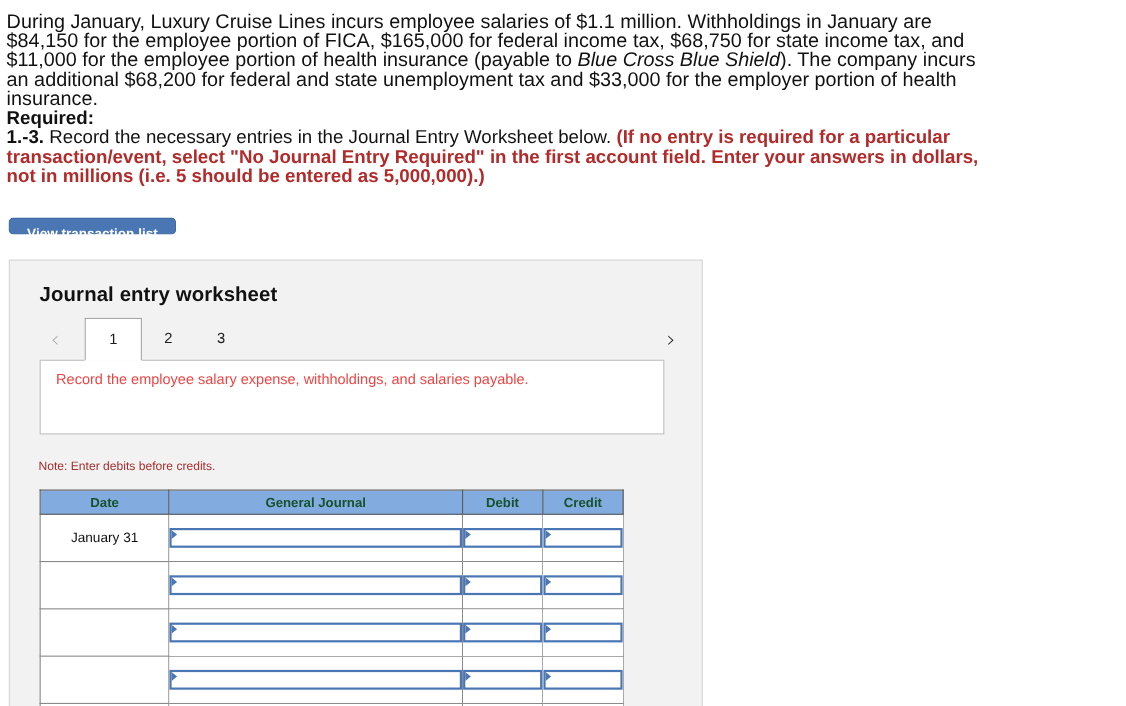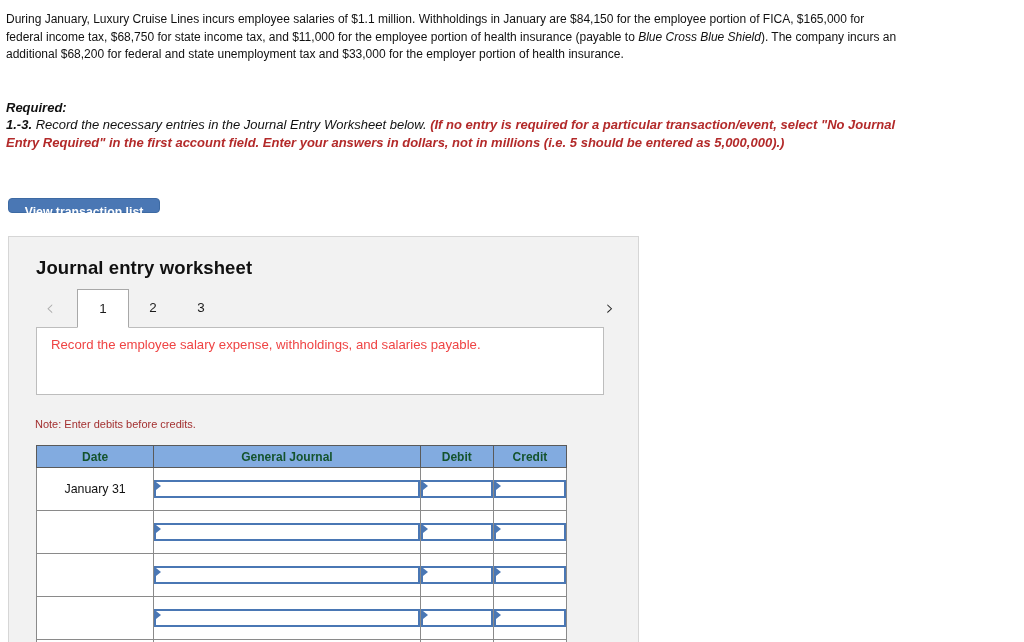--- a/index.html
+++ b/index.html
@@ -15,35 +15,34 @@
     color: #1a1a1a;
     -webkit-font-smoothing: antialiased;
   }
 
   
   .problem {
     position: absolute;
     left: 6px;
     top: 11px;
     width: 898px;
-    font-size: 12px;
+    font-size: 18px;
     line-height: 17.6px;
     color: #111111;
   }
   .problem em { font-style: italic; }
 
   
   .required-block {
     position: absolute;
     left: 6px;
     top: 99px;
     width: 898px;
-    font-size: 13px;
+    font-size: 17px;
     line-height: 17.3px;
-    font-style: italic;
   }
   .required-label { font-weight: bold; color: #111; }
   .req-num { font-weight: bold; color: #111; }
   .req-text { color: #111; }
   .req-red {
     color: #b32a2a;
     font-weight: bold;
   }
 
   

